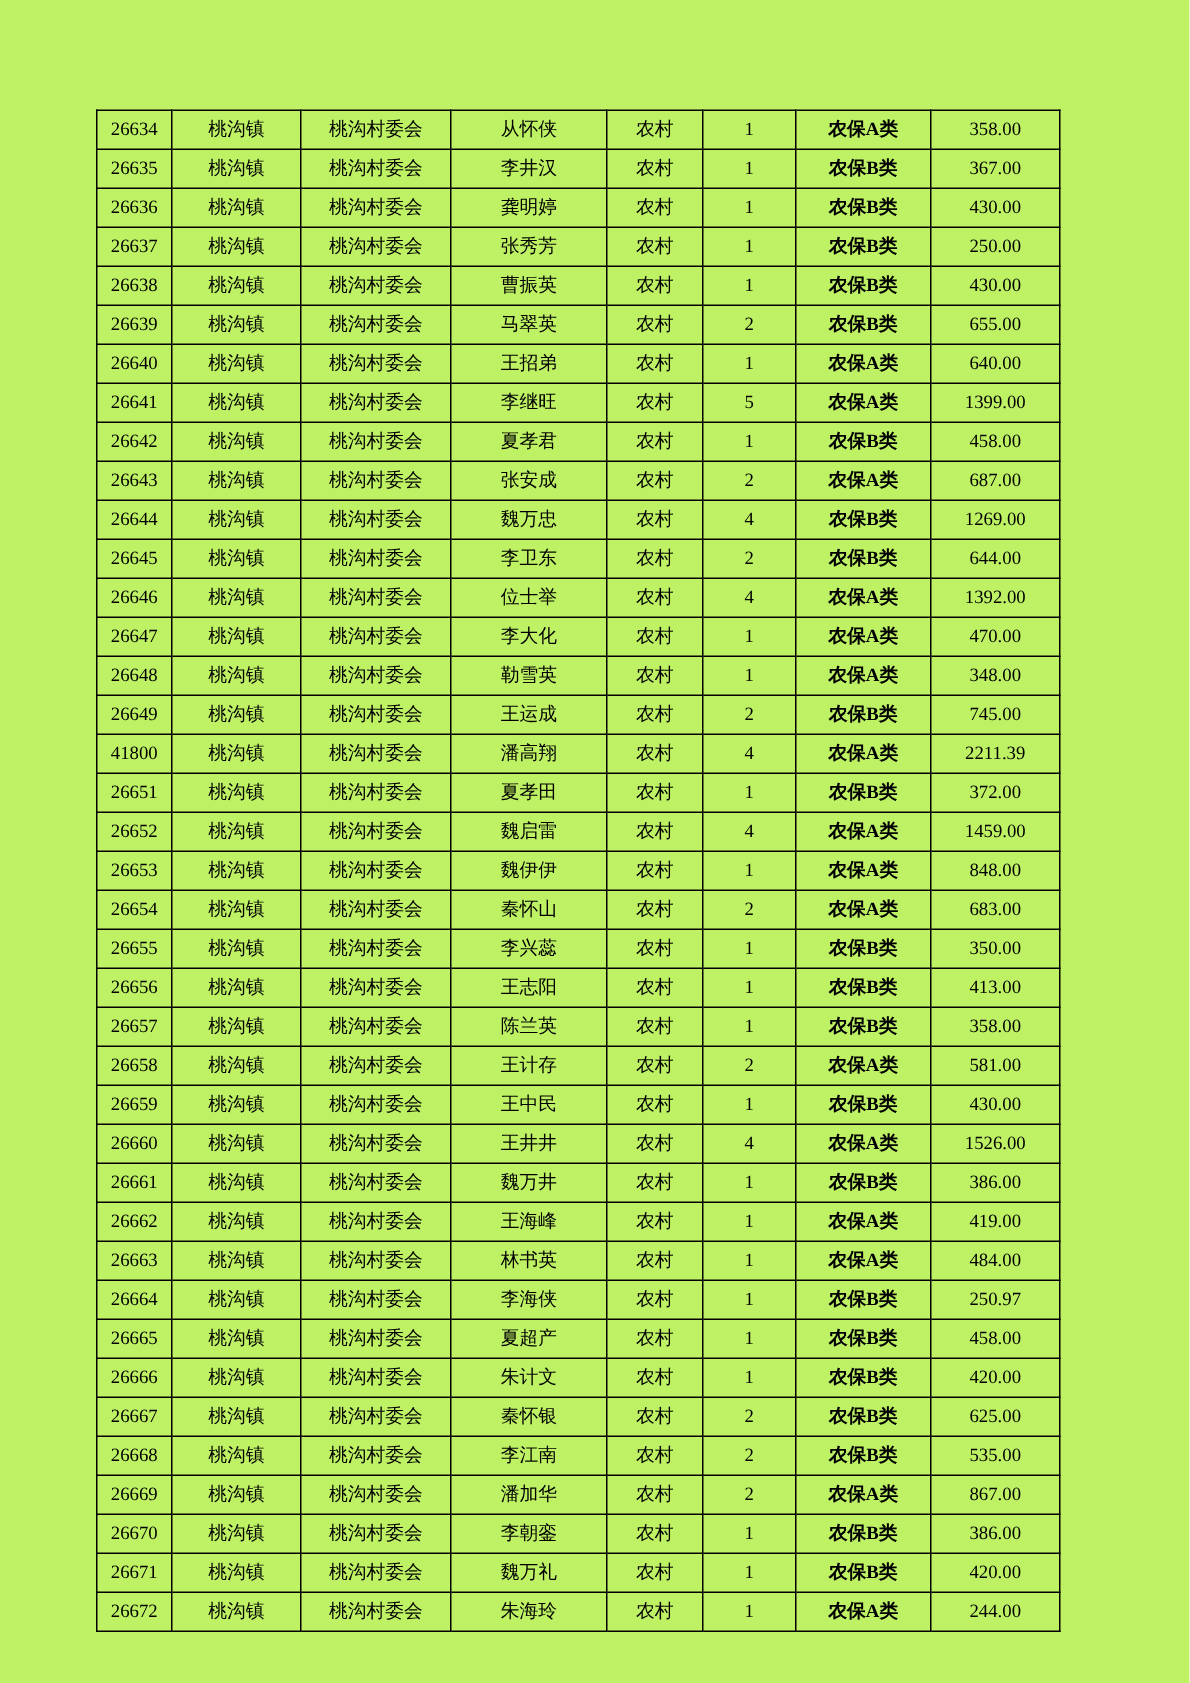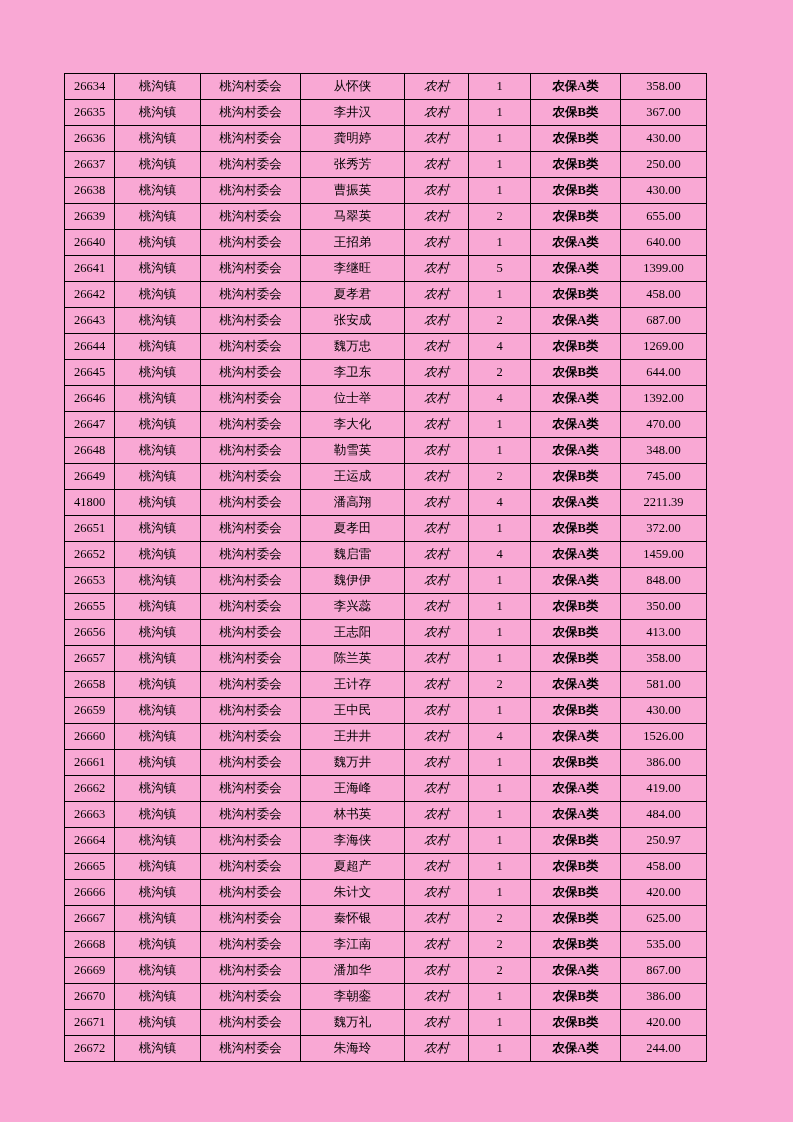--- a/index.html
+++ b/index.html
@@ -13,21 +13,21 @@
     height: 1122px;
     position: relative;
     font-family: "Liberation Serif", "DejaVu Serif", serif;
     color: #000000;
   }
   .page {
     position: absolute;
     left: 0; top: 0;
     width: 793px;
     height: 1122px;
-    background: #f9a8d4;
+    background: #bef264;
   }
   table.data-table {
     position: absolute;
     left: 64px;
     top: 73px;
     width: 642px;
     border-collapse: collapse;
     table-layout: fixed;
   }
   table.data-table td {
@@ -38,21 +38,21 @@
     text-align: center;
     padding: 0;
     white-space: nowrap;
     overflow: hidden;
     font-family: "Liberation Serif", "DejaVu Serif", serif;
   }
   td.col-id      { width: 50px; }
   td.col-town    { width: 86px; }
   td.col-village { width: 100px; }
   td.col-name    { width: 104px; }
-  td.col-type    { width: 64px; font-style: italic; }
+  td.col-type    { width: 64px; }
   td.col-count   { width: 62px; }
   td.col-cat     { width: 90px; font-weight: bold; }
   td.col-amount  { width: 86px; text-align: right; padding-right: 19px; margin-left: 20px; }
 </style>
 </head>
 <body>
 
 <div class="page">
   <table class="data-table">
     <tbody>
@@ -250,20 +250,30 @@
     <td class="col-id">26653</td>
     <td class="col-town">桃沟镇</td>
     <td class="col-village">桃沟村委会</td>
     <td class="col-name">魏伊伊</td>
     <td class="col-type">农村</td>
     <td class="col-count">1</td>
     <td class="col-cat">农保A类</td>
     <td class="col-amount">848.00</td>
   </tr>
         <tr>
+    <td class="col-id">26654</td>
+    <td class="col-town">桃沟镇</td>
+    <td class="col-village">桃沟村委会</td>
+    <td class="col-name">秦怀山</td>
+    <td class="col-type">农村</td>
+    <td class="col-count">2</td>
+    <td class="col-cat">农保A类</td>
+    <td class="col-amount">683.00</td>
+  </tr>
+        <tr>
     <td class="col-id">26655</td>
     <td class="col-town">桃沟镇</td>
     <td class="col-village">桃沟村委会</td>
     <td class="col-name">李兴蕊</td>
     <td class="col-type">农村</td>
     <td class="col-count">1</td>
     <td class="col-cat">农保B类</td>
     <td class="col-amount">350.00</td>
   </tr>
         <tr>

